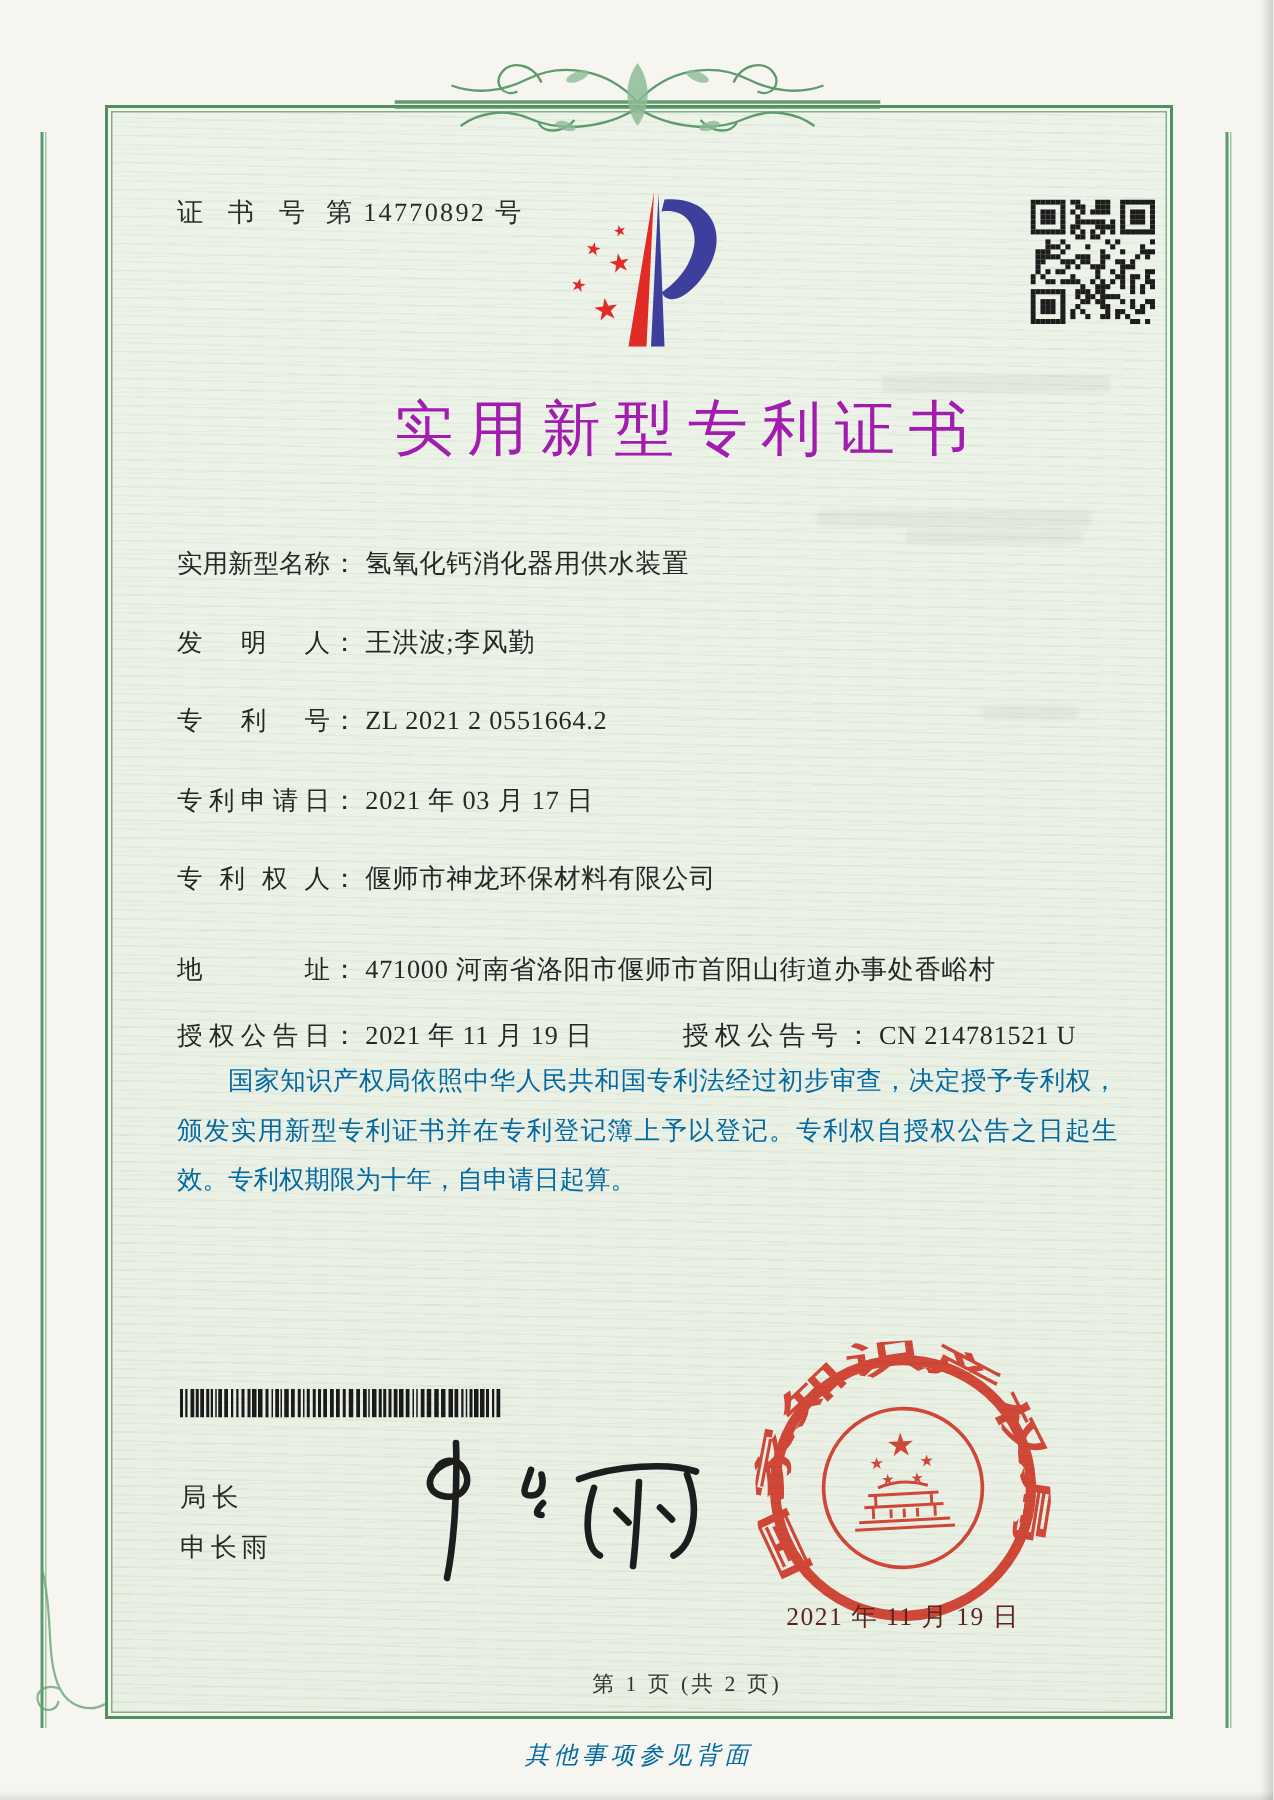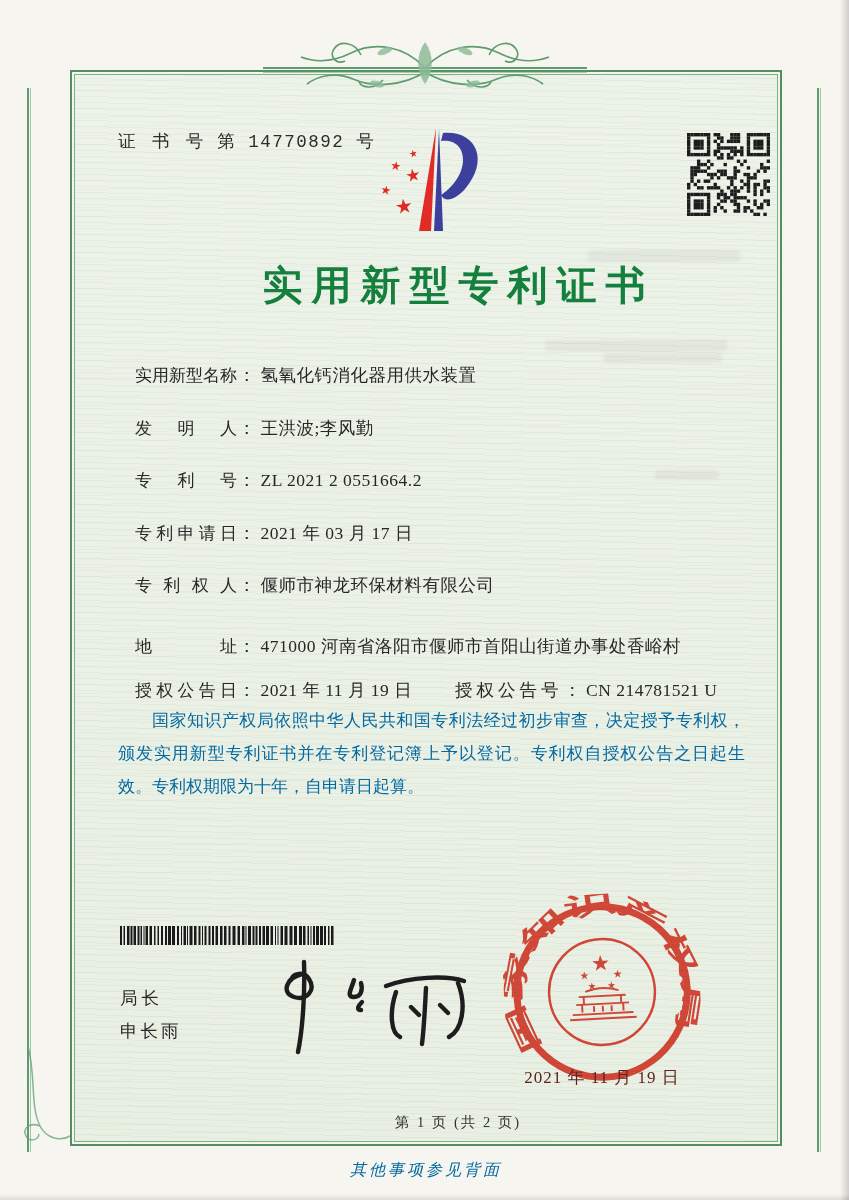--- a/index.html
+++ b/index.html
@@ -32,31 +32,31 @@
       repeating-linear-gradient(1.5deg, rgba(120,168,126,0.085) 0 1px, rgba(0,0,0,0) 1px 6px),
       repeating-linear-gradient(-1deg, rgba(120,168,126,0.055) 0 1px, rgba(0,0,0,0) 1px 9px),
       linear-gradient(#eef3e9, #e9efe3);
   }
 
   .flourish { left:263px; top:26px; width:324px; height:74px; }
   .corner-curl { left:20px; top:1046px; width:56px; height:100px; opacity:.8; }
 
   .cert-no { left:118px; top:129px; font-size:17.5px; color:#2b2b2b; white-space:nowrap; }
   .cert-no .lab { letter-spacing:6px; }
-  .cert-no .num { margin-left:8px; letter-spacing:1.5px;font-family:Liberation Mono, monospace; }
+  .cert-no .num { margin-left:8px; letter-spacing:1.5px; }
 
   .logo { left:348px; top:120px; width:172px; height:118px; }
   .qr { left:687px; top:133px; width:83px; height:83px; }
 
   .title { left:70px; top:258px; width:768px; text-align:center;
-    font-size:40px; font-weight:bold; letter-spacing:9px; text-indent:9px; color:#15803d; }
+    font-size:40px; font-weight:normal; letter-spacing:9px; text-indent:9px; color:#a21caf; }
 
   .field-row { left:118px; width:640px; font-size:17.5px; white-space:nowrap; color:#272727; }
   .flabel { display:inline-block; width:102px; font-size:17px;
-    text-align:justify; text-align-last:justify; vertical-align:baseline;margin-left:17px; }
+    text-align:justify; text-align-last:justify; vertical-align:baseline; }
   .fcolon { margin:0 2px 0 1px; }
   .fvalue { margin-left:3px; letter-spacing:0.5px; }
   .grant-no { position:absolute; left:337px; top:0; white-space:nowrap;font-family:Liberation Serif, serif; }
   .grant-no .glabel { letter-spacing:4px; }
 
   .paras { left:118px; top:704px; width:627px; font-size:17px; line-height:33px;
     text-align:justify; color:#0369a1; }
   .paras p { text-indent:2em; margin:0; }
 
   .barcode { left:120px; top:926px; width:216px; height:19px; }

